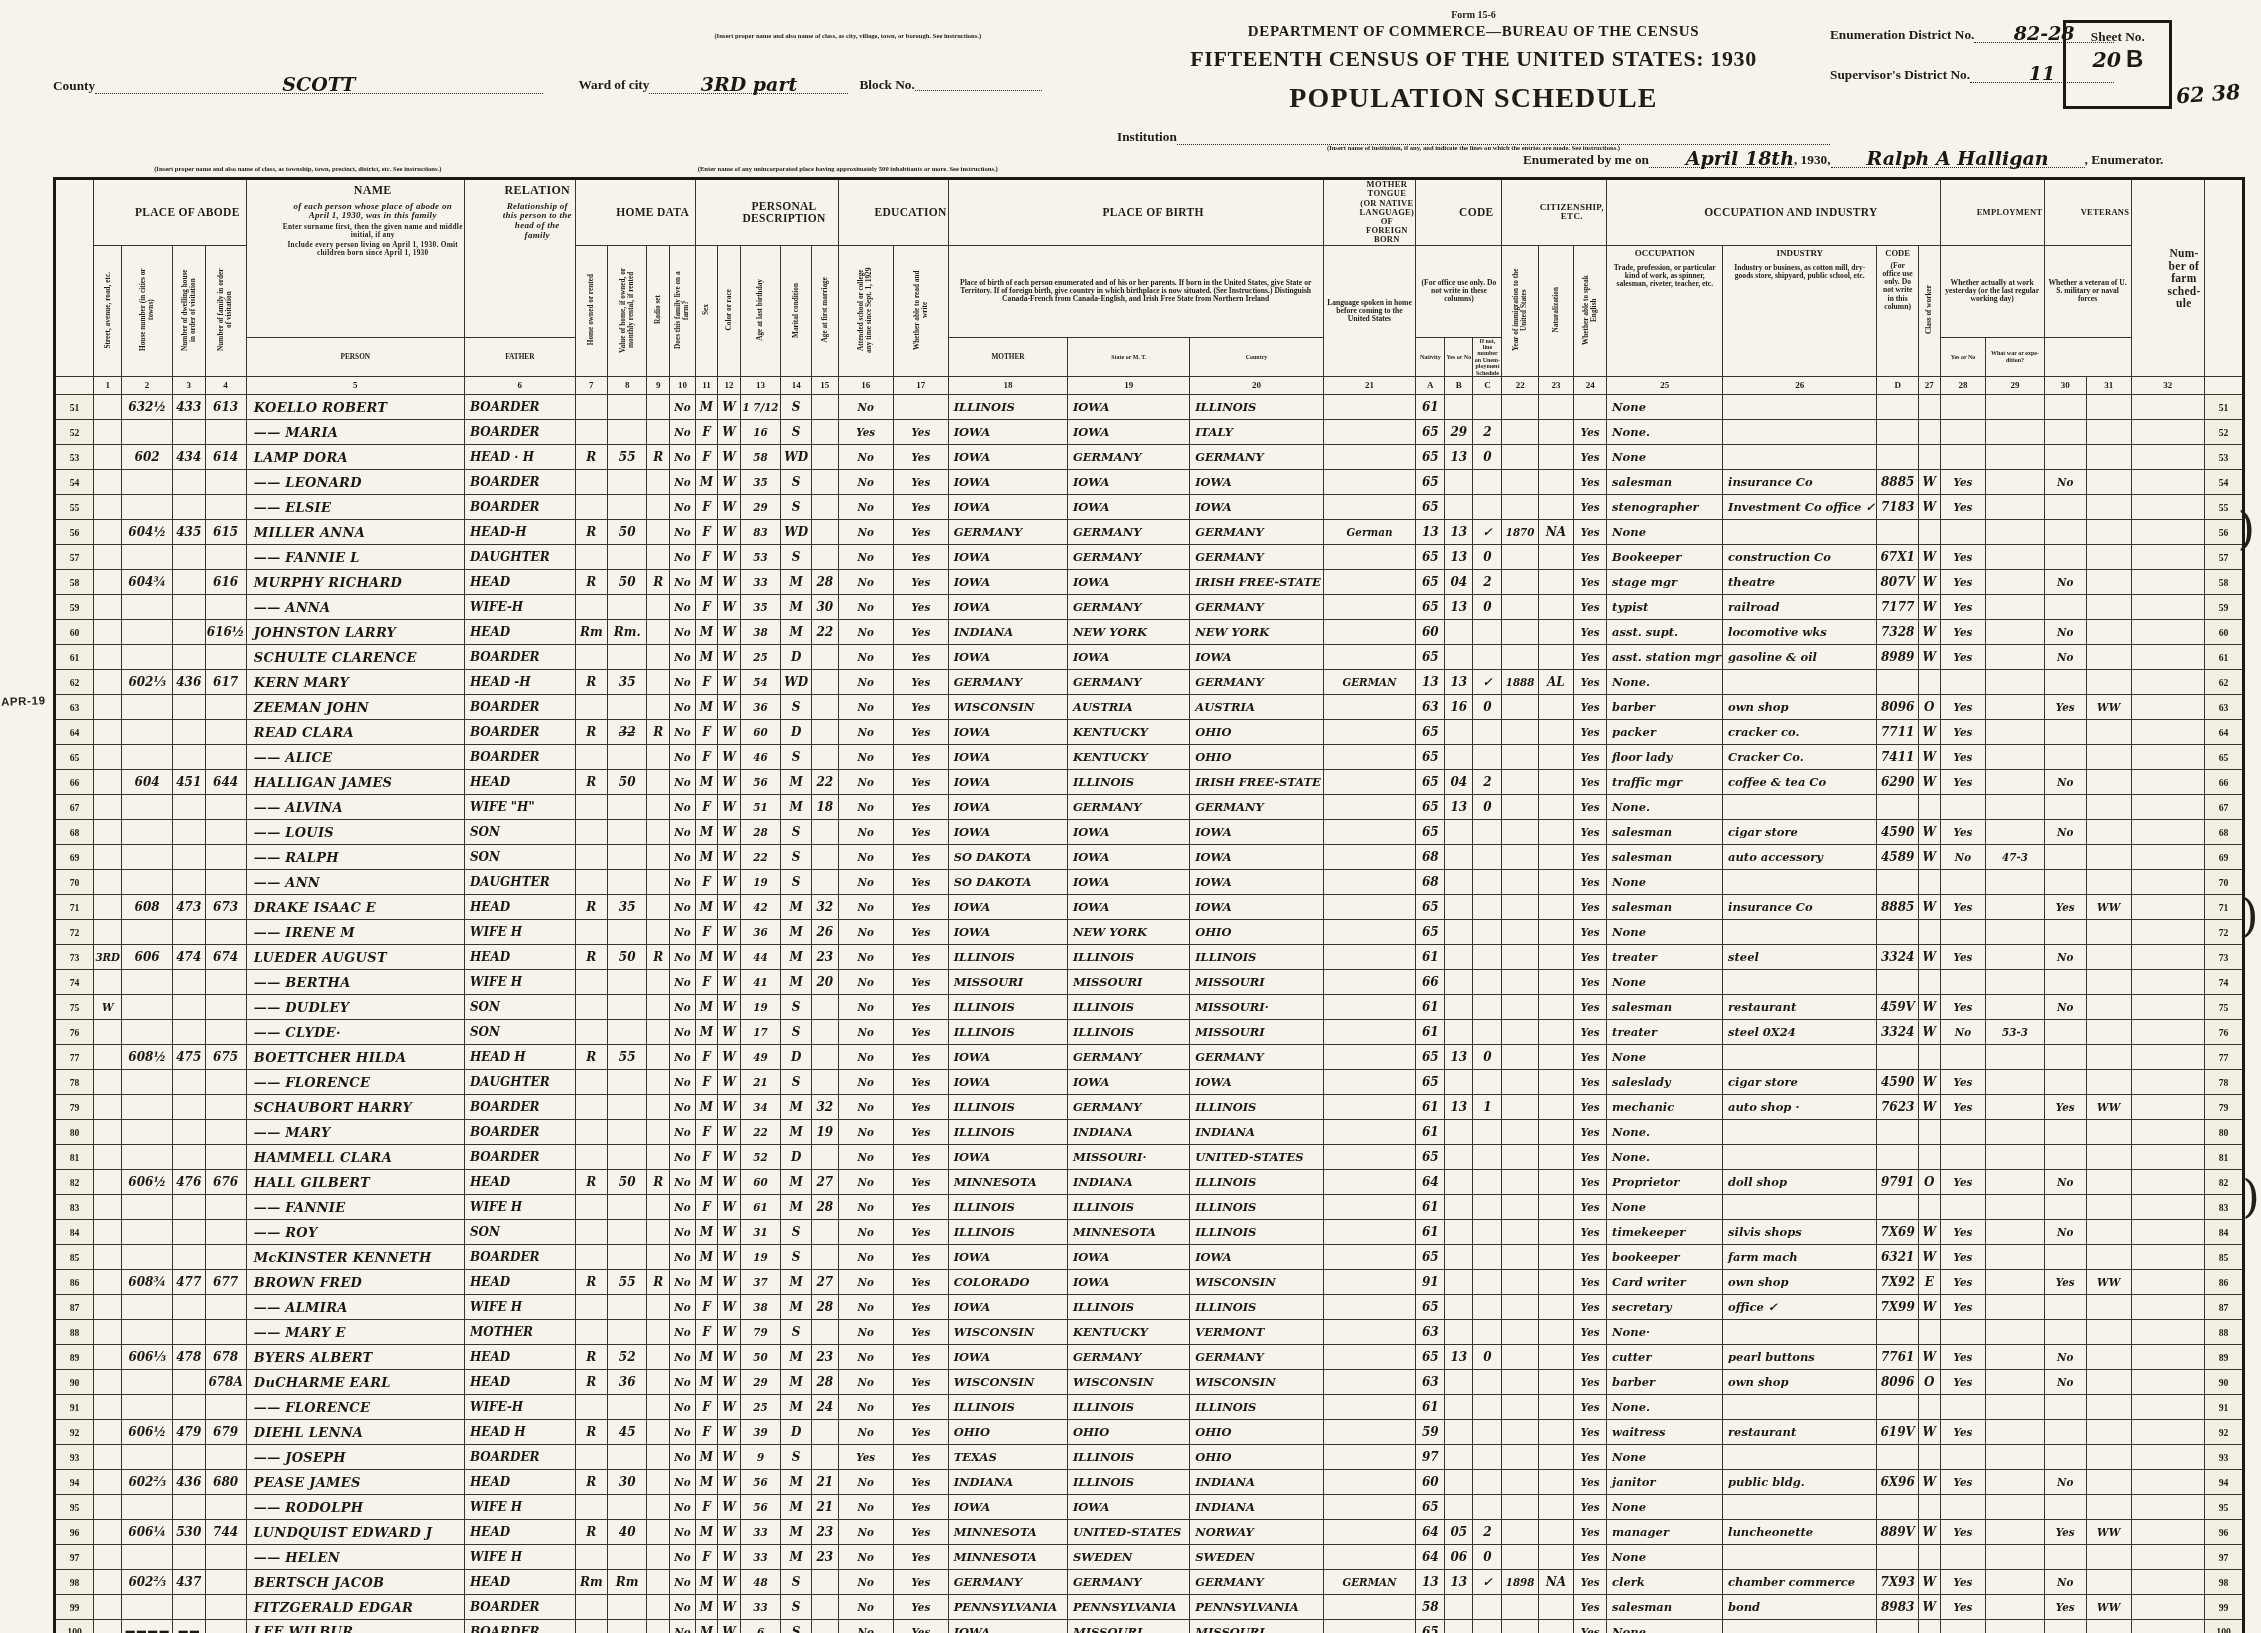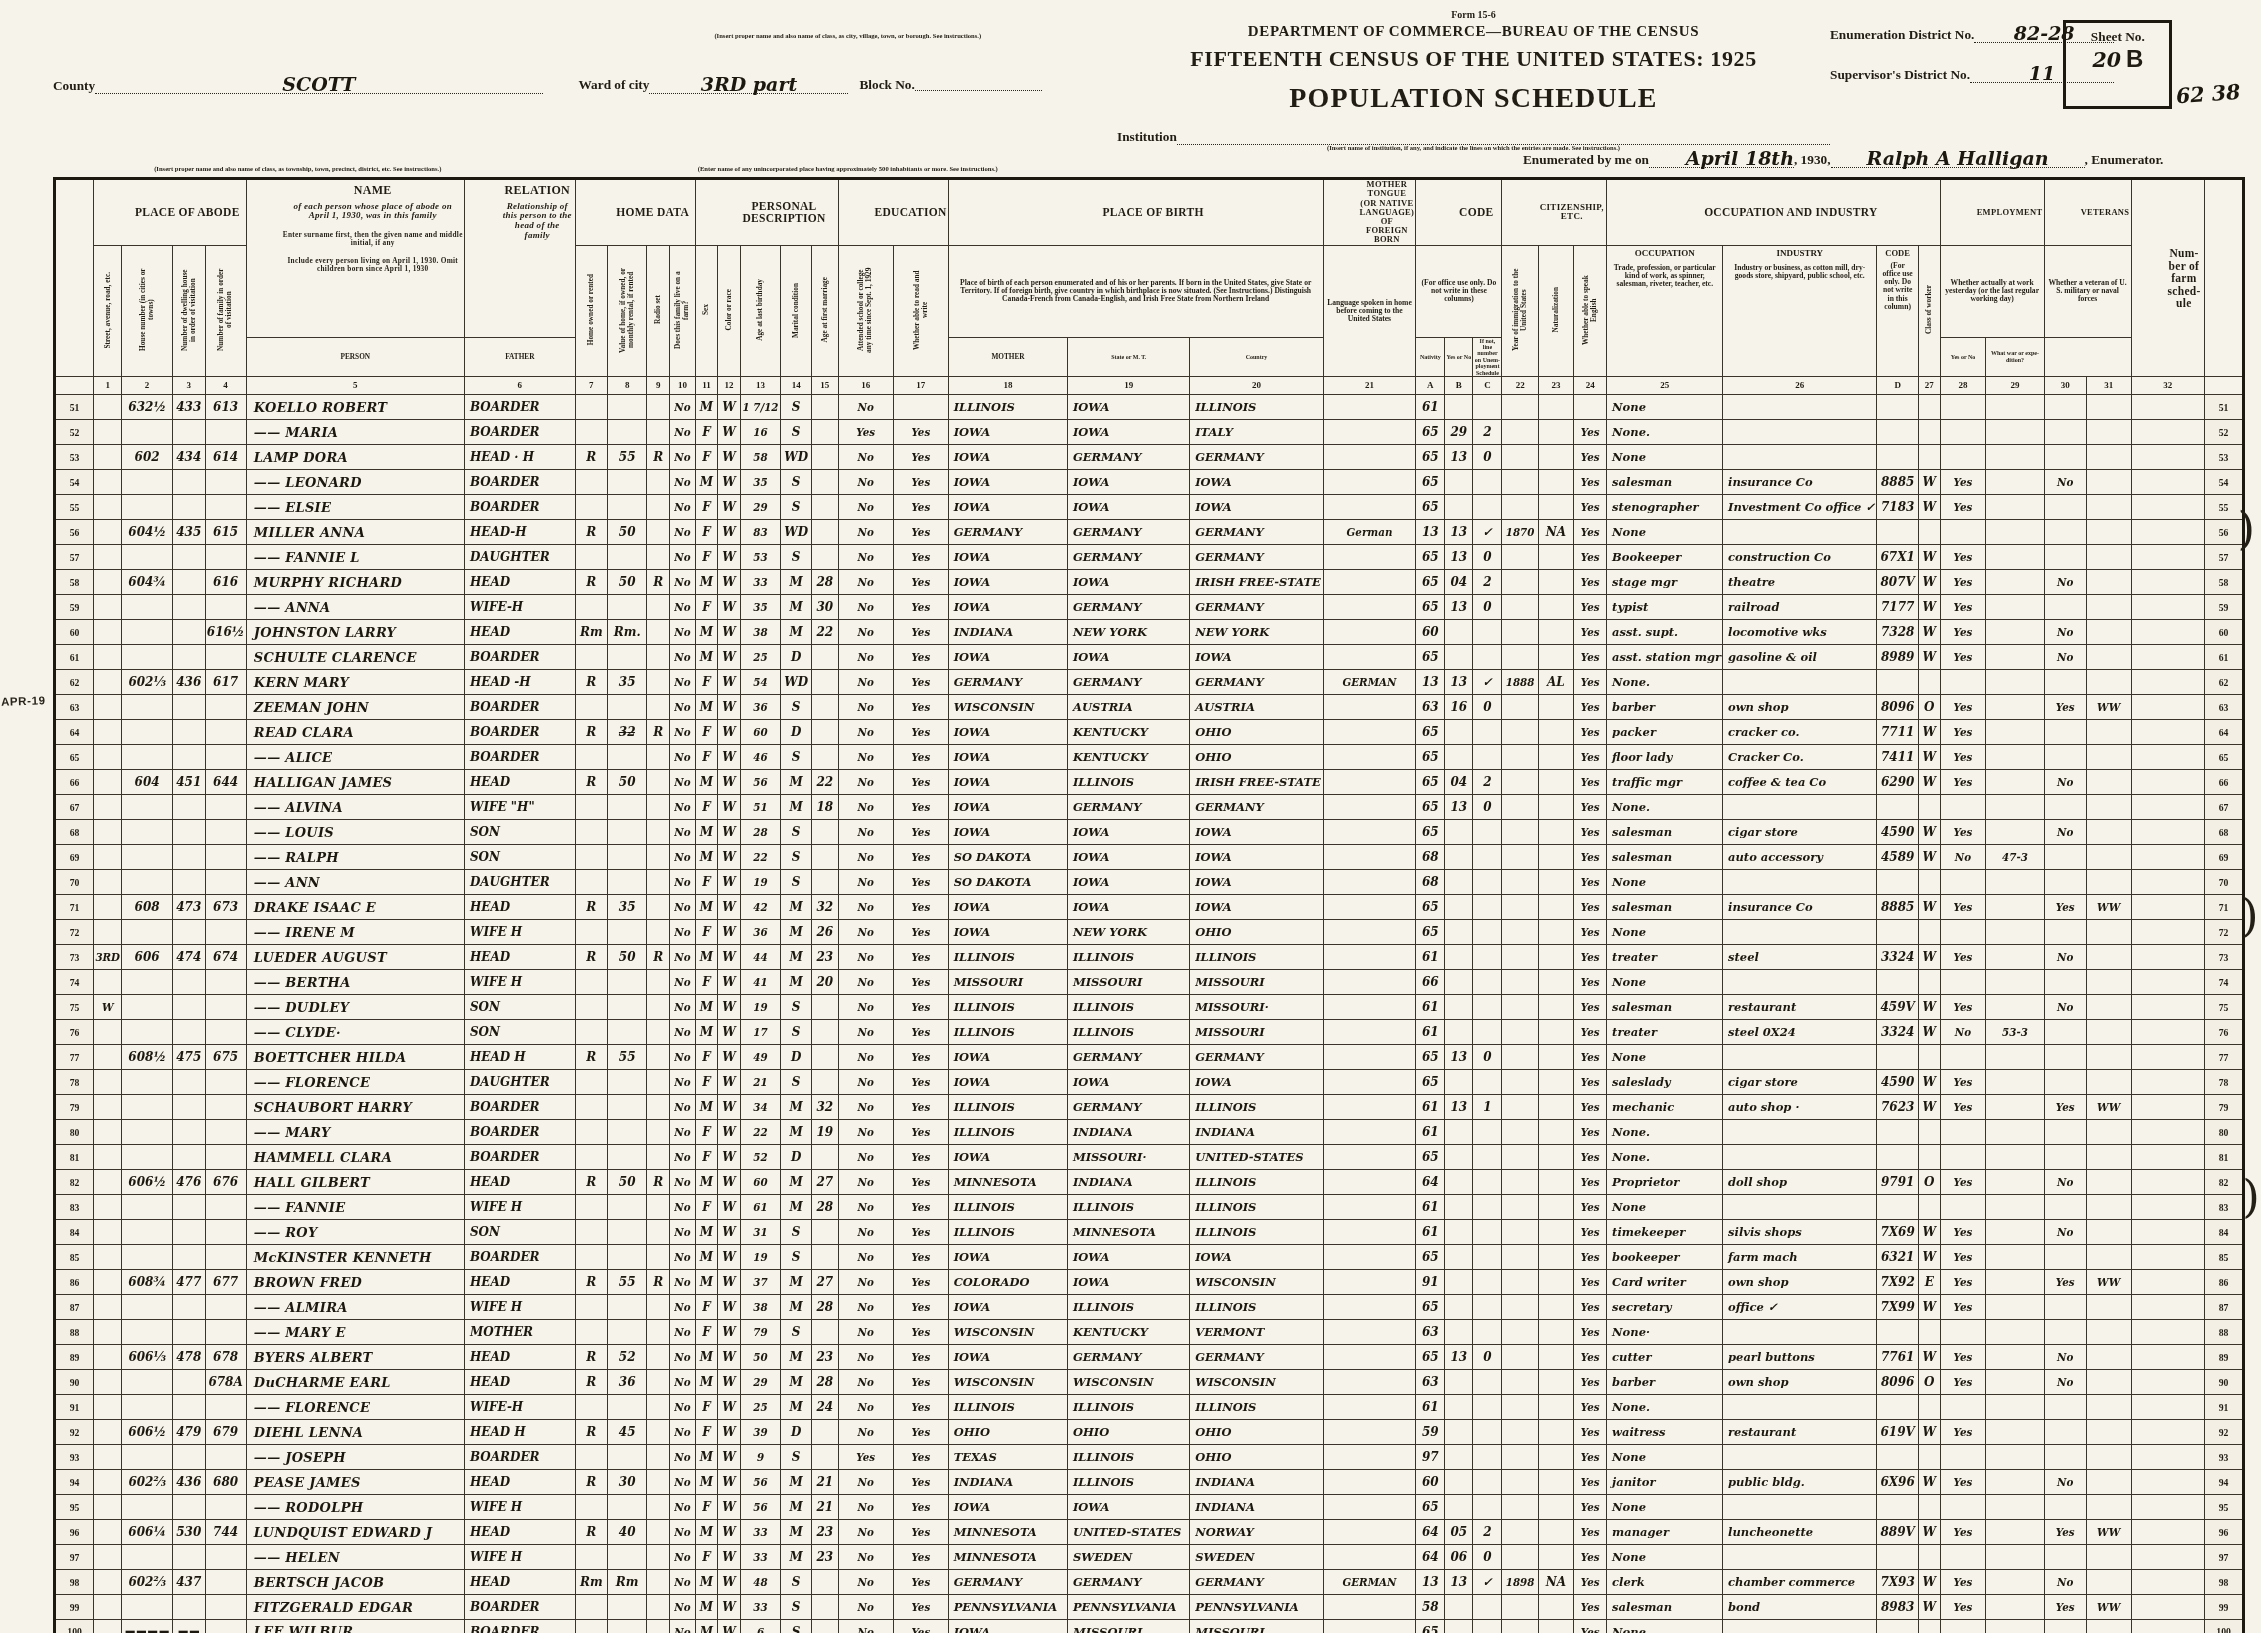--- a/index.html
+++ b/index.html
@@ -36,21 +36,21 @@
   thead th{font-size:7.3px;font-weight:700;line-height:1.08;}
   .grow th{height:23px;font-size:11.5px;letter-spacing:0.3px;padding-left:36px;}
   .r2{height:92px;}
   .r3 th{height:29px;font-size:7.3px;}
   .vt{writing-mode:vertical-rl;transform:rotate(180deg);display:inline-block;max-height:88px;
       font-size:7.3px;font-weight:700;line-height:1.12;}
   .desc{font-size:7.6px;text-align:center;padding:1.2px 3.6px;}
   .namehead{vertical-align:top;padding-top:3.6px;}
   .namehead .t1{font-size:12px;font-weight:700;}
   .namehead .t2{font-size:9px;font-style:italic;font-weight:700;margin-top:4.8px;}
-  .namehead .t3{font-size:7.3px;font-weight:700;margin-top:10px;}
+  .namehead .t3{font-size:7.3px;font-weight:700;margin-top:2px;}
   .numrow th{height:17px;font-size:9px;}
   tbody tr{height:25px;}
   tbody td{white-space:nowrap;}
   tbody tr:nth-child(odd) td{border-bottom-style:dashed;}
   td.hw{font-size:12px;text-align:center;font-family:"DejaVu Serif",serif;font-style:italic;font-weight:700;}
   td.namecell{font-size:13px;text-align:left;padding-left:7.3px;letter-spacing:0.3px;}
   td.relcell,td.occell,td.bpcell{text-align:left;padding-left:4.8px;}
   td.bpcell{font-size:11.5px;}
   td.occell{font-size:11.5px;}
   td.sm2{font-size:10.3px;}
@@ -98,21 +98,21 @@
       </div>
       <div style="display:flex;gap:36px;">
         <div class="fnote" style="flex:1;">(Insert proper name and also name of class, as township, town, precinct, district, etc.  See instructions.)</div>
         <div class="fnote" style="flex:1.1;">(Enter name of any unincorporated place having approximately 500 inhabitants or more.  See instructions.)</div>
       </div>
     </div>
 
     <div class="hdr-mid">
       <div class="formno">Form 15-6</div>
       <div class="dept">DEPARTMENT OF COMMERCE—BUREAU OF THE CENSUS</div>
-      <div class="census">FIFTEENTH CENSUS OF THE UNITED STATES:  1925</div>
+      <div class="census">FIFTEENTH CENSUS OF THE UNITED STATES:  1930</div>
       <div class="popsched">POPULATION SCHEDULE</div>
       <div class="instline">
         <span class="flabel">Institution</span>
         <span class="fval">&nbsp;</span>
       </div>
       <div class="fnote" style="width:100%;">(Insert name of institution, if any, and indicate the lines on which the entries are made.  See instructions.)</div>
     </div>
 
     <div class="hdr-right">
       <div class="dline">

